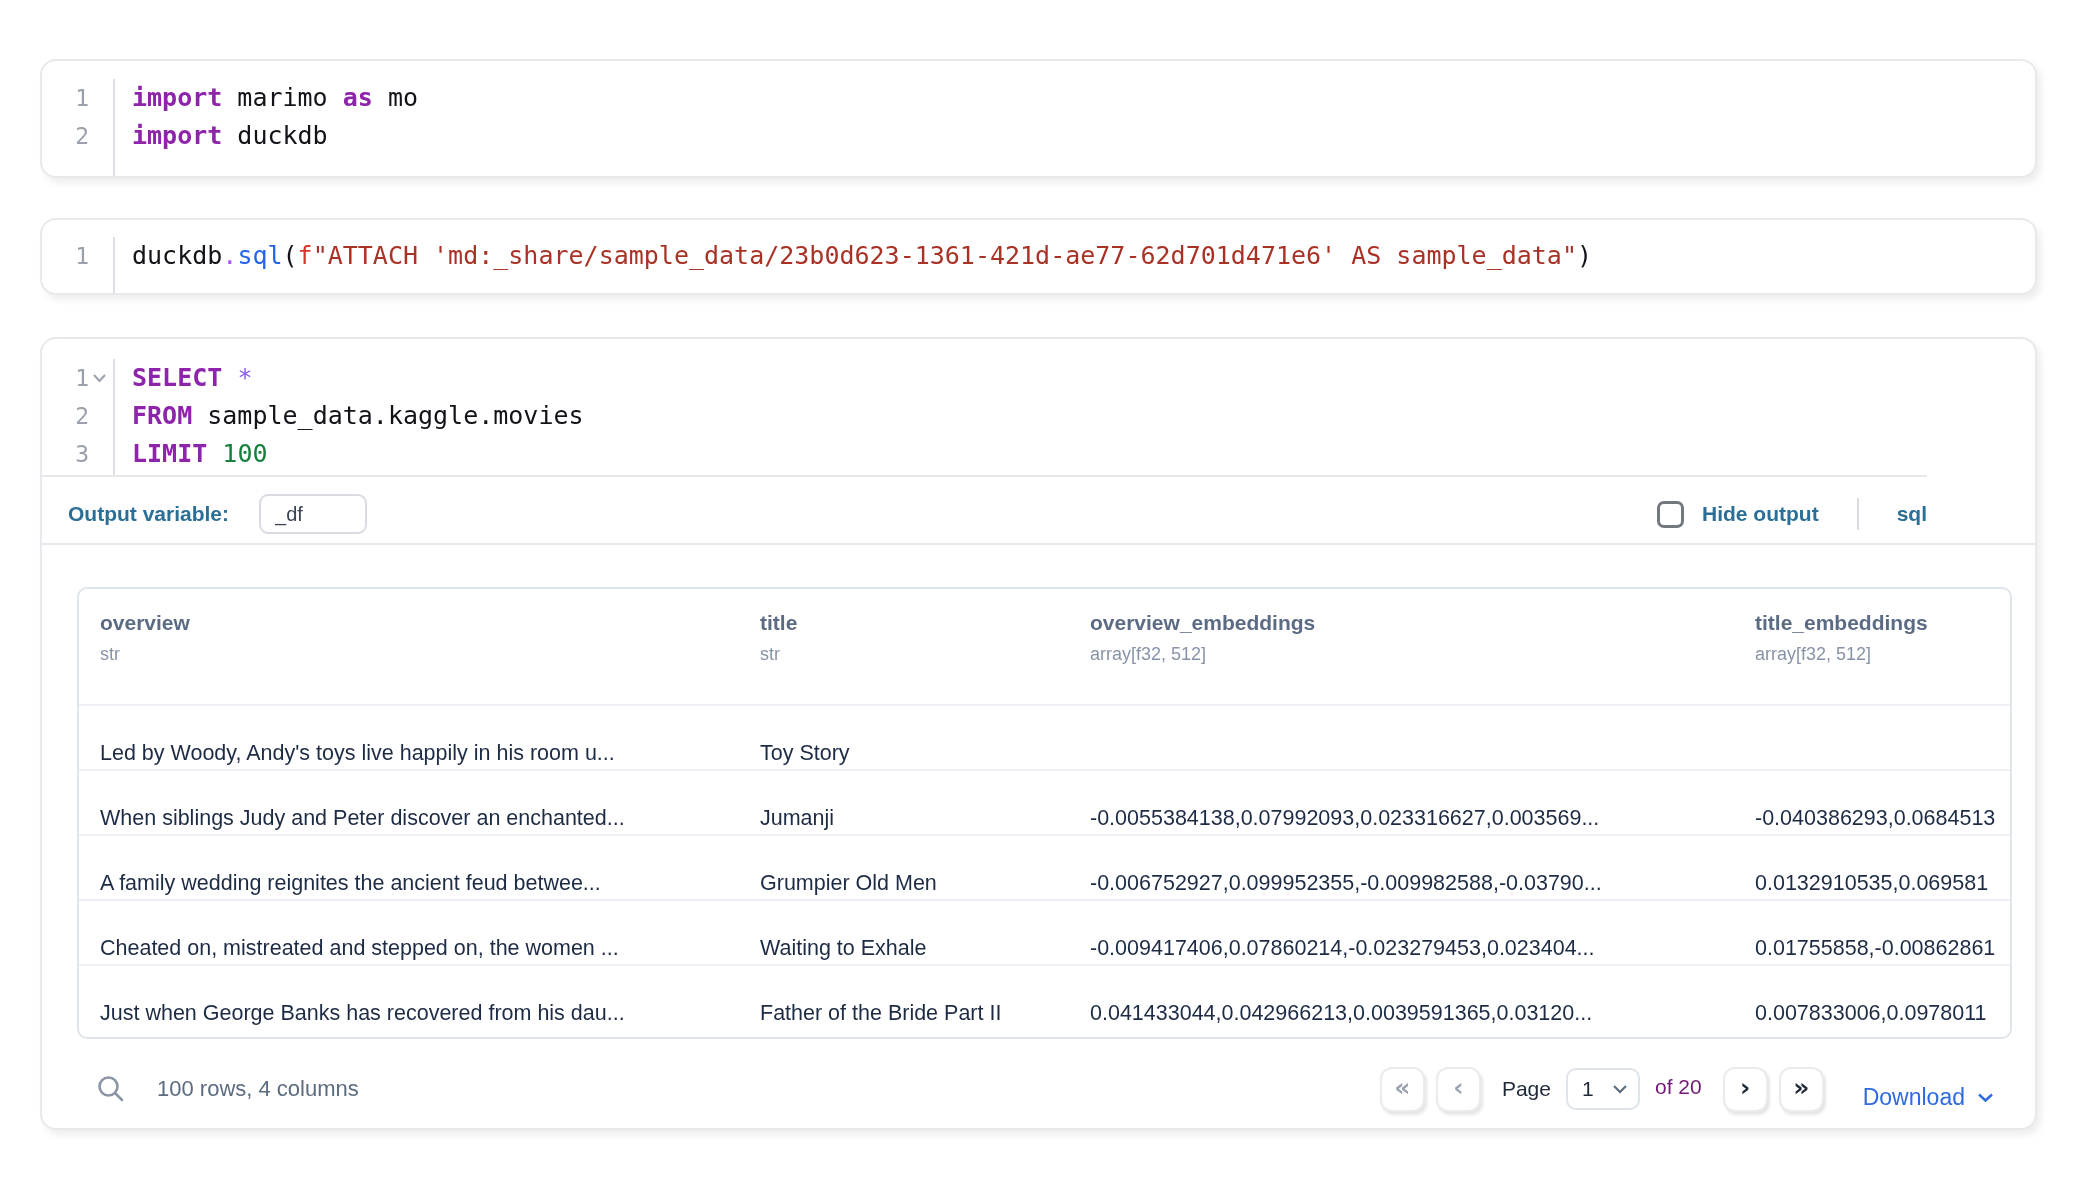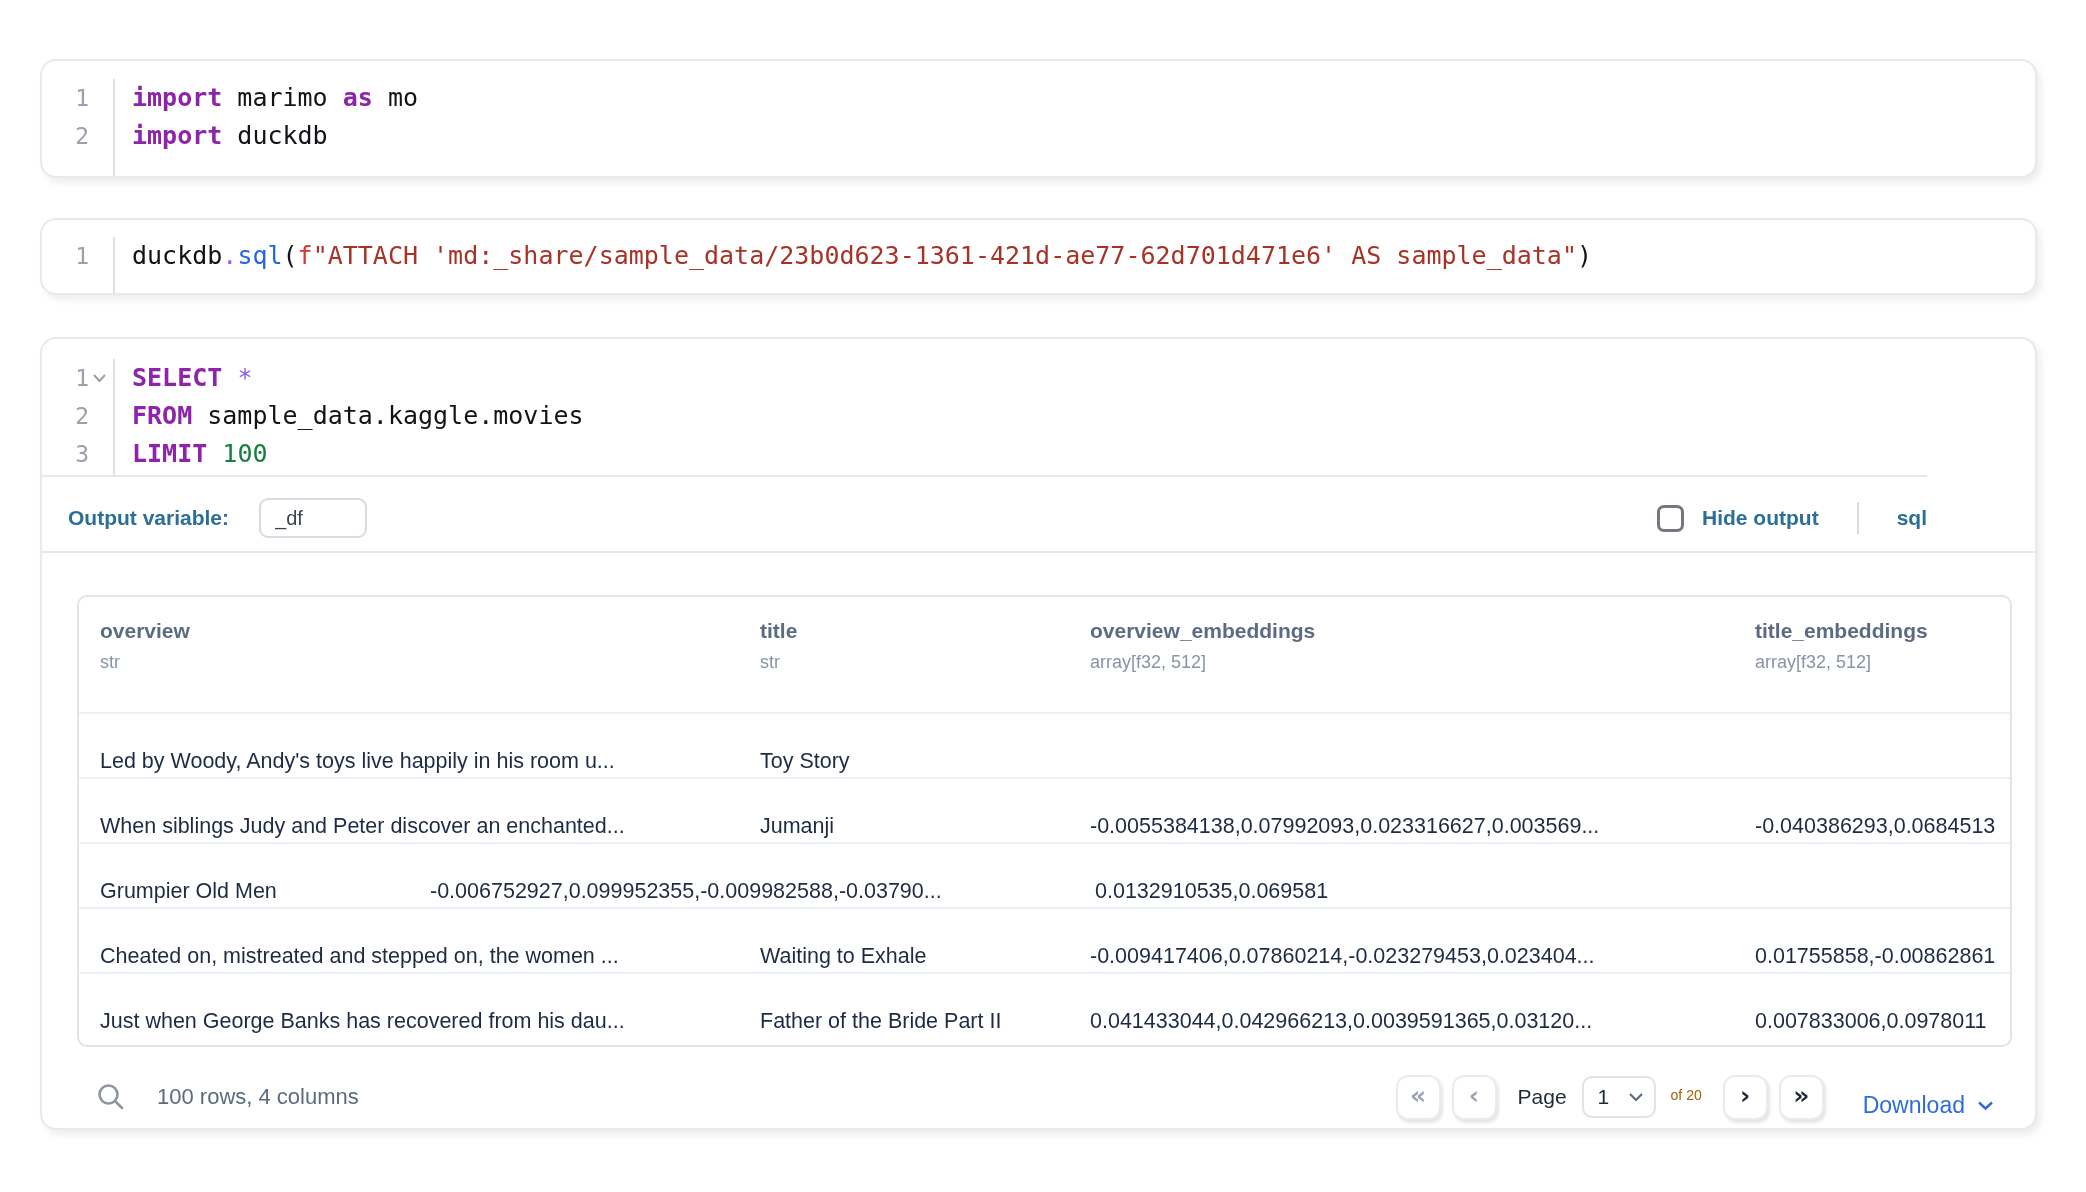--- a/index.html
+++ b/index.html
@@ -49,21 +49,21 @@
   .tok.punct{ color:#a855f7; }
   .tok.fn   { color:#2563eb; }
   .tok.fstr { color:#d7352e; }
   .tok.str  { color:#a93226; }
   .tok.op   { color:#8b5cf6; }
   .tok.num  { color:#15803d; }
 
   
   .editor-divider { height:0; border-top:2px solid #e6e8ec; margin-right:108px; }
   .output-bar {
-    height:76px; display:flex; align-items:center;
+    height:68px; display:flex; align-items:center;
     padding:8px 108px 0 26px; border-bottom:2px solid #e6e8ec;
   }
   .output-label { font-size:21px; font-weight:bold; color:#2b6e96; }
   .df-input {
     margin-left:30px; width:108px; height:40px;
     border:2px solid #d8dce2; border-radius:9px; background:#fff;
     font-family:"Liberation Sans", sans-serif;
     font-size:20px; font-weight:normal; color:#3c4452; padding:0 14px;
     outline:none;
   }
@@ -111,21 +111,21 @@
     font-family:"DejaVu Sans", sans-serif; line-height:1; padding-bottom:3px;
   }
   .page-btn.disabled { color:#9aa3af; }
   .page-word { font-size:21px; color:#1f2937; margin:0 4px 0 10px; }
   .page-select {
     height:42px; min-width:74px; border:2px solid #dfe3ea; border-radius:10px;
     display:flex; align-items:center; justify-content:space-between;
     padding:0 10px 0 14px; gap:10px; cursor:pointer; background:#fff;
     font-size:21px; color:#1f2937;
   }
-  .of-label { font-size:14px; color:#a16207; margin:0 10px 4px 4px; }
+  .of-label { font-size:21px; color:#701a75; margin:0 10px 4px 4px; }
   .download {
     margin-left:28px; display:flex; align-items:center; gap:12px;
     color:#2f6bdf; font-size:23px; cursor:pointer;margin-top:17px;
   }
   svg.icon { display:block; }
 </style>
 </head>
 <body>
 
 <section class="cell" id="cell1">
@@ -223,20 +223,21 @@
         <div class="td t-col1">Led by Woody, Andy's toys live happily in his room u...</div>
         <div class="td t-col2">Toy Story</div>
       </div>
       <div class="t-row">
         <div class="td t-col1">When siblings Judy and Peter discover an enchanted...</div>
         <div class="td t-col2">Jumanji</div>
         <div class="td t-col3">-0.0055384138,0.07992093,0.023316627,0.003569...</div>
         <div class="td t-col4">-0.040386293,0.0684513</div>
       </div>
       <div class="t-row">
+        <div class="td t-col1">A family wedding reignites the ancient feud betwee...</div>
         <div class="td t-col2">Grumpier Old Men</div>
         <div class="td t-col3">-0.006752927,0.099952355,-0.009982588,-0.03790...</div>
         <div class="td t-col4">0.0132910535,0.069581</div>
       </div>
       <div class="t-row">
         <div class="td t-col1">Cheated on, mistreated and stepped on, the women ...</div>
         <div class="td t-col2">Waiting to Exhale</div>
         <div class="td t-col3">-0.009417406,0.07860214,-0.023279453,0.023404...</div>
         <div class="td t-col4">0.01755858,-0.00862861</div>
       </div>

